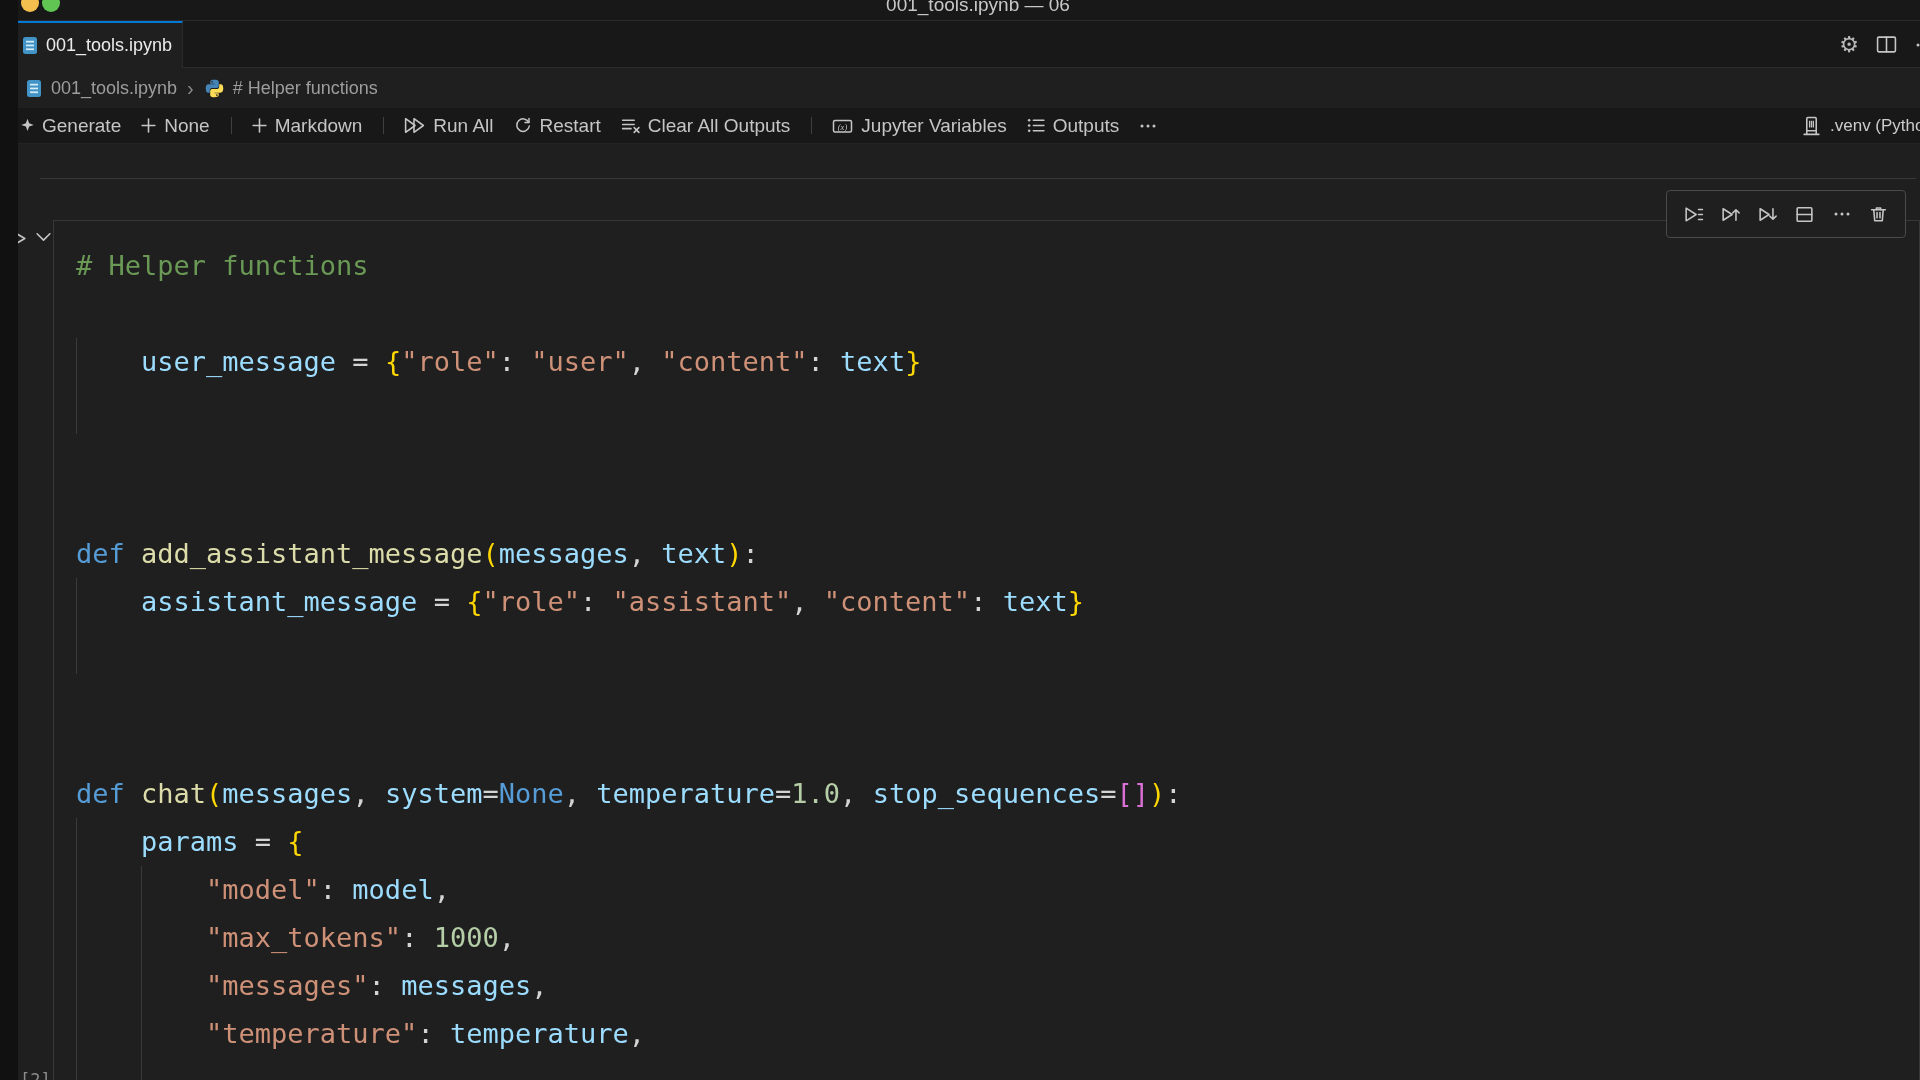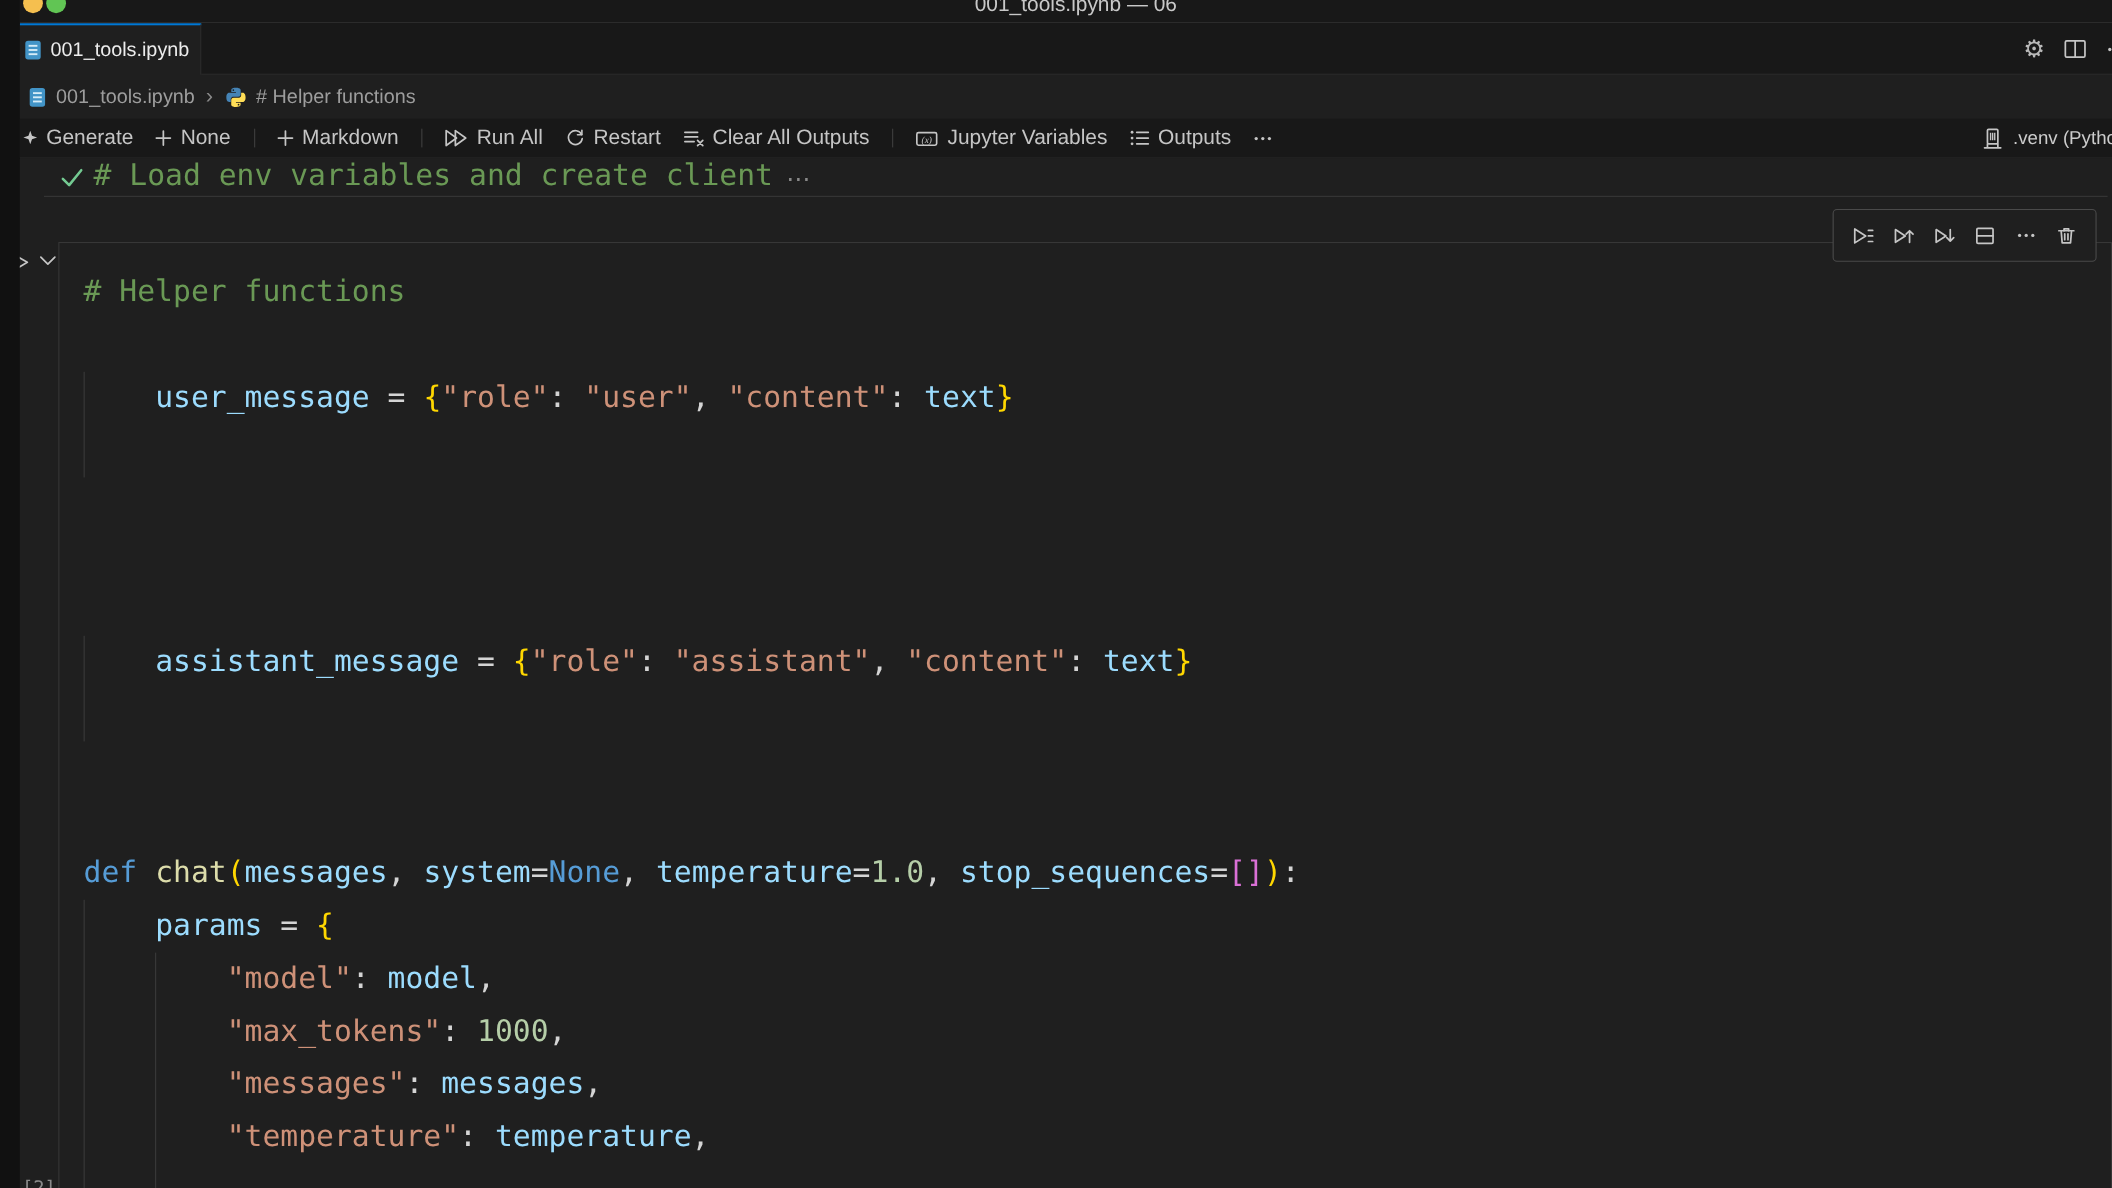--- a/index.html
+++ b/index.html
@@ -248,29 +248,20 @@
             <path d="M8.2 4.5v6.5M10 4.5v6.5M11.8 4.5v6.5" stroke="#c5c5c5" stroke-width="1.2"></path>
             <path d="M3 17.5h14M5.5 14v3.5M14.5 14v3.5" fill="none" stroke="#c5c5c5" stroke-width="1.5" stroke-linecap="round" stroke-linejoin="round"></path>
           </svg>
         </span>
       <span>.venv (Python 3.9.6</span>
     </div>
   </div>
 
   <div id="notebook">
 
-    <div id="collapsed-cell">
-      <span id="collapsed-check">
-          <svg width="23" height="23" viewBox="0 0 22 22">
-            <path d="M3 12l5.5 5.5L19 4.5" fill="none" stroke="#73c991" stroke-width="2.2" stroke-linecap="round" stroke-linejoin="round"></path>
-          </svg>
-        </span>
-      <span id="collapsed-text"># Load env variables and create client</span>
-      <span id="collapsed-fold">⋯</span>
-    </div>
     <div id="cell-divider"></div>
 
     <div id="cell-border"></div>
     <span id="gutter-run">
         <svg width="19" height="19" viewBox="0 0 18 18">
           <path d="M4 2.5v13l11-6.5z" fill="none" stroke="#c5c5c5" stroke-width="1.5" stroke-linecap="round" stroke-linejoin="round"></path>
         </svg>
       </span>
     <span id="gutter-chevron">
         <svg width="17" height="13" viewBox="0 0 16 12">
@@ -318,20 +309,21 @@
             <path d="M8.6 8.2v5M11.4 8.2v5" fill="none" stroke="#c5c5c5" stroke-width="1.5" stroke-linecap="round" stroke-linejoin="round"></path>
           </svg>
         </span>
       </div>
 
     <div id="code-area">
         <div class="code-line" style="top: 0px;"><span class="tok-cmt"># Helper functions</span></div>
         <div class="code-line" style="top: 96px;"><span class="tok-p">    </span><span class="tok-v">user_message</span><span class="tok-p"> = </span><span class="tok-b1">{</span><span class="tok-s">"role"</span><span class="tok-p">: </span><span class="tok-s">"user"</span><span class="tok-p">, </span><span class="tok-s">"content"</span><span class="tok-p">: </span><span class="tok-v">text</span><span class="tok-b1">}</span></div>
         <div class="code-line" style="top: 192px;"></div>
         <div class="code-line" style="top: 240px;"></div>
+        <div class="code-line" style="top: 288px;"><span class="tok-kw">def </span><span class="tok-fn">add_assistant_message</span><span class="tok-b1">(</span><span class="tok-v">messages</span><span class="tok-p">, </span><span class="tok-v">text</span><span class="tok-b1">)</span><span class="tok-p">:</span></div>
         <div class="code-line" style="top: 336px;"><span class="tok-p">    </span><span class="tok-v">assistant_message</span><span class="tok-p"> = </span><span class="tok-b1">{</span><span class="tok-s">"role"</span><span class="tok-p">: </span><span class="tok-s">"assistant"</span><span class="tok-p">, </span><span class="tok-s">"content"</span><span class="tok-p">: </span><span class="tok-v">text</span><span class="tok-b1">}</span></div>
         <div class="code-line" style="top: 432px;"></div>
         <div class="code-line" style="top: 480px;"></div>
         <div class="code-line" style="top: 528px;"><span class="tok-kw">def </span><span class="tok-fn">chat</span><span class="tok-b1">(</span><span class="tok-v">messages</span><span class="tok-p">, </span><span class="tok-v">system</span><span class="tok-p">=</span><span class="tok-kw">None</span><span class="tok-p">, </span><span class="tok-v">temperature</span><span class="tok-p">=</span><span class="tok-n">1.0</span><span class="tok-p">, </span><span class="tok-v">stop_sequences</span><span class="tok-p">=</span><span class="tok-b2">[]</span><span class="tok-b1">)</span><span class="tok-p">:</span></div>
         <div class="code-line" style="top: 576px;"><span class="tok-p">    </span><span class="tok-v">params</span><span class="tok-p"> = </span><span class="tok-b1">{</span></div>
         <div class="code-line" style="top: 624px;"><span class="tok-p">        </span><span class="tok-s">"model"</span><span class="tok-p">: </span><span class="tok-v">model</span><span class="tok-p">,</span></div>
         <div class="code-line" style="top: 672px;"><span class="tok-p">        </span><span class="tok-s">"max_tokens"</span><span class="tok-p">: </span><span class="tok-n">1000</span><span class="tok-p">,</span></div>
         <div class="code-line" style="top: 720px;"><span class="tok-p">        </span><span class="tok-s">"messages"</span><span class="tok-p">: </span><span class="tok-v">messages</span><span class="tok-p">,</span></div>
         <div class="code-line" style="top: 768px;"><span class="tok-p">        </span><span class="tok-s">"temperature"</span><span class="tok-p">: </span><span class="tok-v">temperature</span><span class="tok-p">,</span></div>
       </div>

